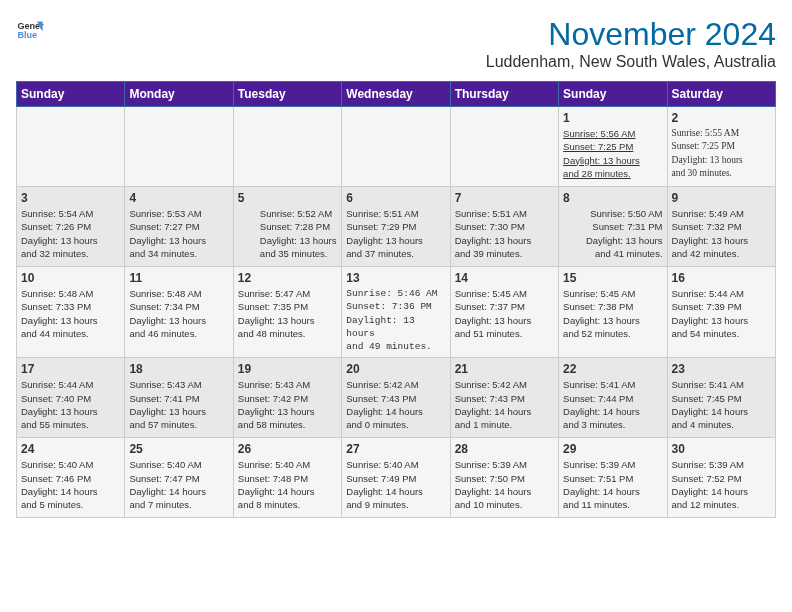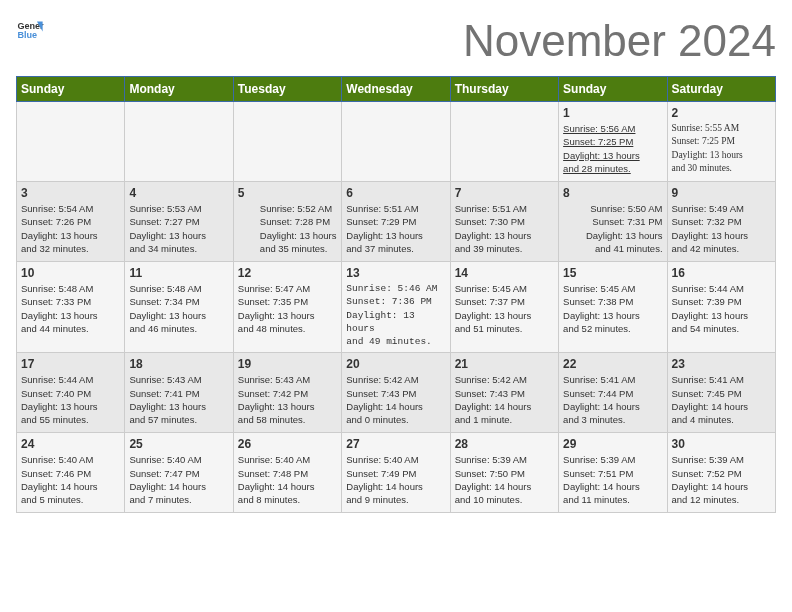--- a/index.html
+++ b/index.html
@@ -22,35 +22,35 @@
       gap: 4px;
     }
     .logo-icon {
       width: 28px;
       height: 28px;
     }
     .title-area {
       text-align: right;
     }
     .month-title {
-      font-size: 44px;
+      font-size: 32px;
       font-weight: normal;
-      color: #737373;
+      color: #0369a1;
     }
     .location-title {
       font-size: 16px;
       color: #333;
     }
     table {
       width: 100%;
       border-collapse: collapse;
       table-layout: fixed;
     }
     thead tr th {
-      background-color: #4d7c0f;
+      background-color: #4c1d95;
       color: #fff;
       font-size: 12px;
       font-weight: bold;
       padding: 5px 4px;
       text-align: left;
       border: 1px solid #3a6aa8;
     }
     tbody tr td {
       vertical-align: top;
       font-size: 10px;
@@ -86,20 +86,21 @@
 <div class="header-area">
   <div class="logo">
     <svg class="logo-icon" viewBox="0 0 40 40">
       <text x="2" y="18" font-size="13" font-weight="bold" fill="#333">General</text>
       <text x="2" y="32" font-size="13" font-weight="bold" fill="#4a90d9">Blue</text>
       <polygon points="30,8 38,8 38,22" fill="#4a90d9"></polygon>
     </svg>
   </div>
   <div class="title-area">
     <div class="month-title">November 2024</div>
+    <div class="location-title">Luddenham, New South Wales, Australia</div>
   </div>
 </div>
 
 <table>
   <thead>
     <tr>
 
     <th>Sunday</th>
         <th>Monday</th>
         <th>Tuesday</th>

